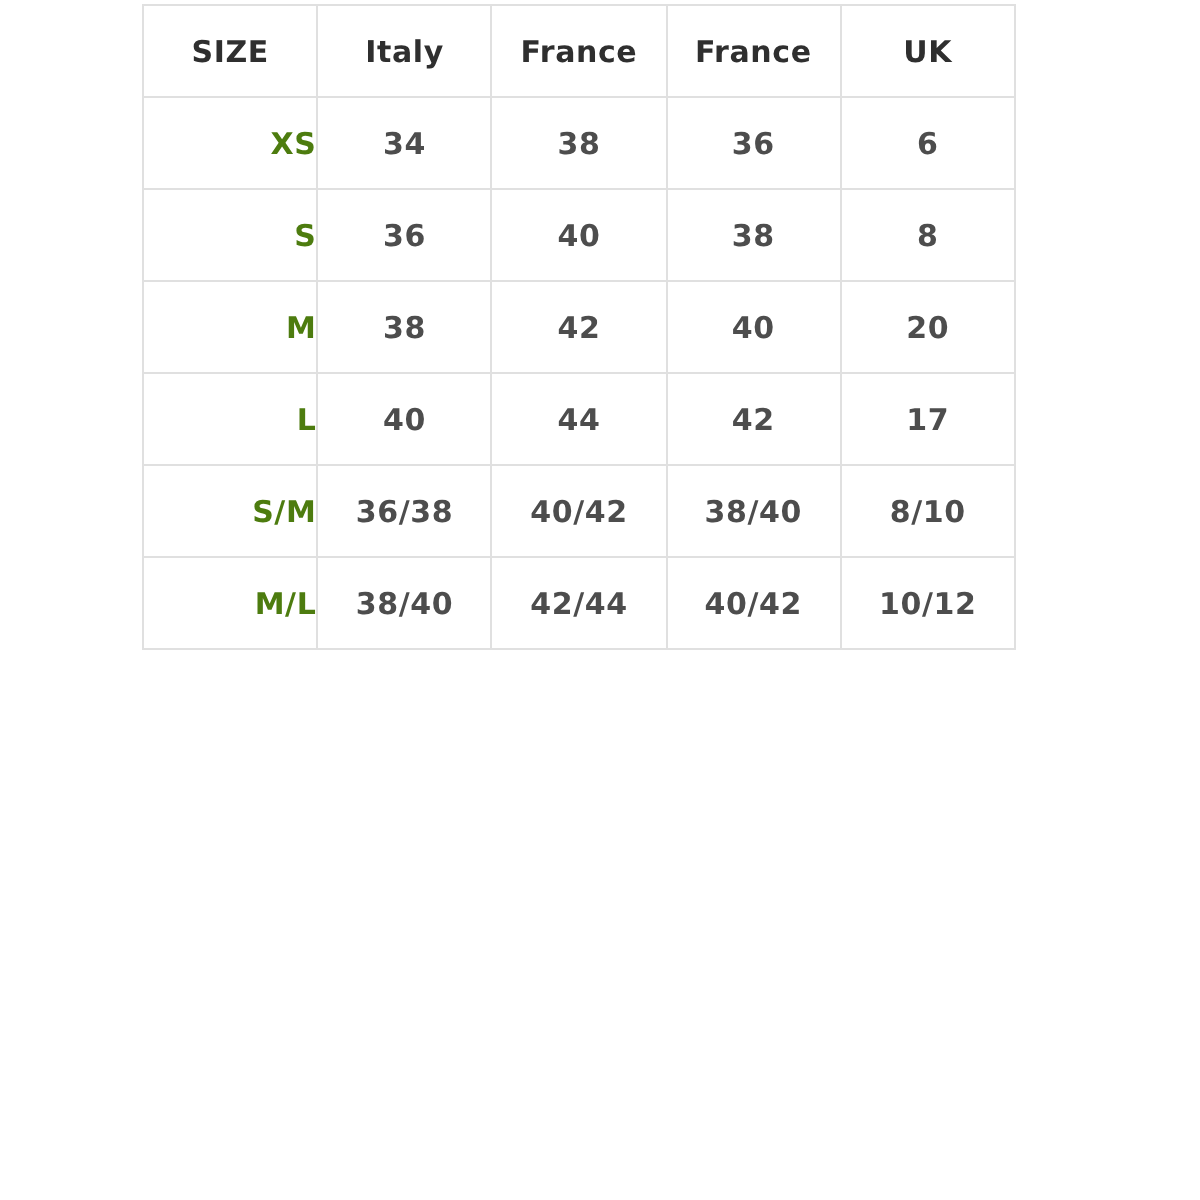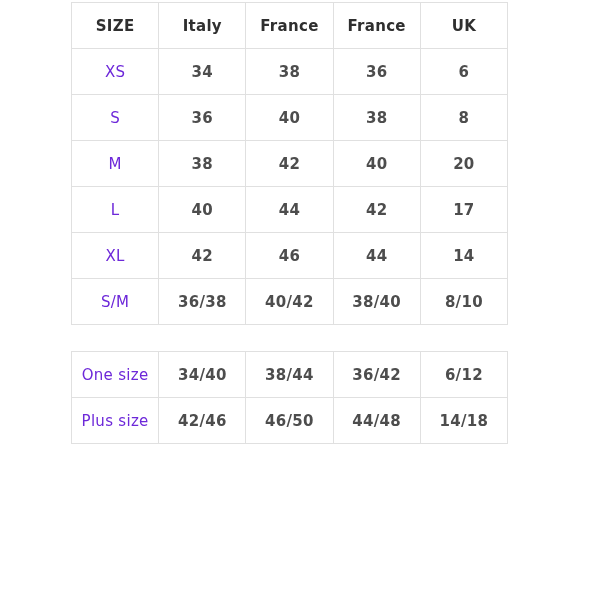--- a/index.html
+++ b/index.html
@@ -34,22 +34,23 @@
     height: 45px;
     padding: 0;
     font-size: 15px;
     letter-spacing: 0.3px;
   }
   table.size-table thead th {
     font-weight: bold;
     color: #2f2f2f;
   }
   table.size-table tbody th {
-    font-weight: normal;
-    color: #6d28d9;
+    font-weight: bold;
+    color: #4d7c0f;
+    text-align: right;
   }
   table.size-table tbody td {
     font-weight: bold;
     color: #4d4d4d;
   }
   .gap {
     height: 26px;
   }
 </style>
 </head>
@@ -91,51 +92,33 @@
             <td>20</td>
           </tr>
           <tr>
             <th>L</th>
             <td>40</td>
             <td>44</td>
             <td>42</td>
             <td>17</td>
           </tr>
           <tr>
-            <th>XL</th>
-            <td>42</td>
-            <td>46</td>
-            <td>44</td>
-            <td>14</td>
-          </tr>
-          <tr>
             <th>S/M</th>
             <td>36/38</td>
             <td>40/42</td>
             <td>38/40</td>
             <td>8/10</td>
           </tr>
+          <tr>
+            <th>M/L</th>
+            <td>38/40</td>
+            <td>42/44</td>
+            <td>40/42</td>
+            <td>10/12</td>
+          </tr>
         </tbody>
     </table>
 
     <div class="gap"></div>
 
-    <table class="size-table">
-      <tbody>
-          <tr>
-            <th>One size</th>
-            <td>34/40</td>
-            <td>38/44</td>
-            <td>36/42</td>
-            <td>6/12</td>
-          </tr>
-          <tr>
-            <th>Plus size</th>
-            <td>42/46</td>
-            <td>46/50</td>
-            <td>44/48</td>
-            <td>14/18</td>
-          </tr>
-        </tbody>
-    </table>
 
   </div>
 </div>
 
 </body></html>

